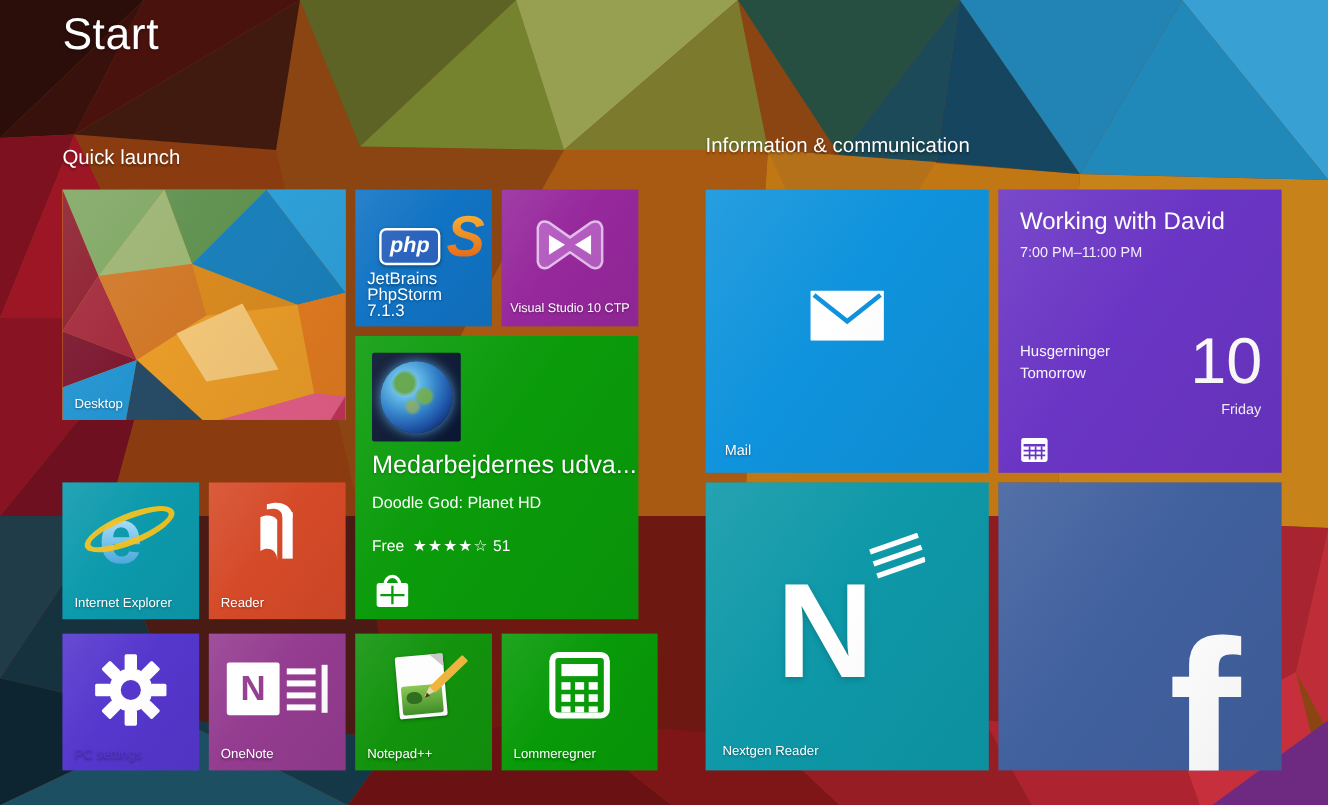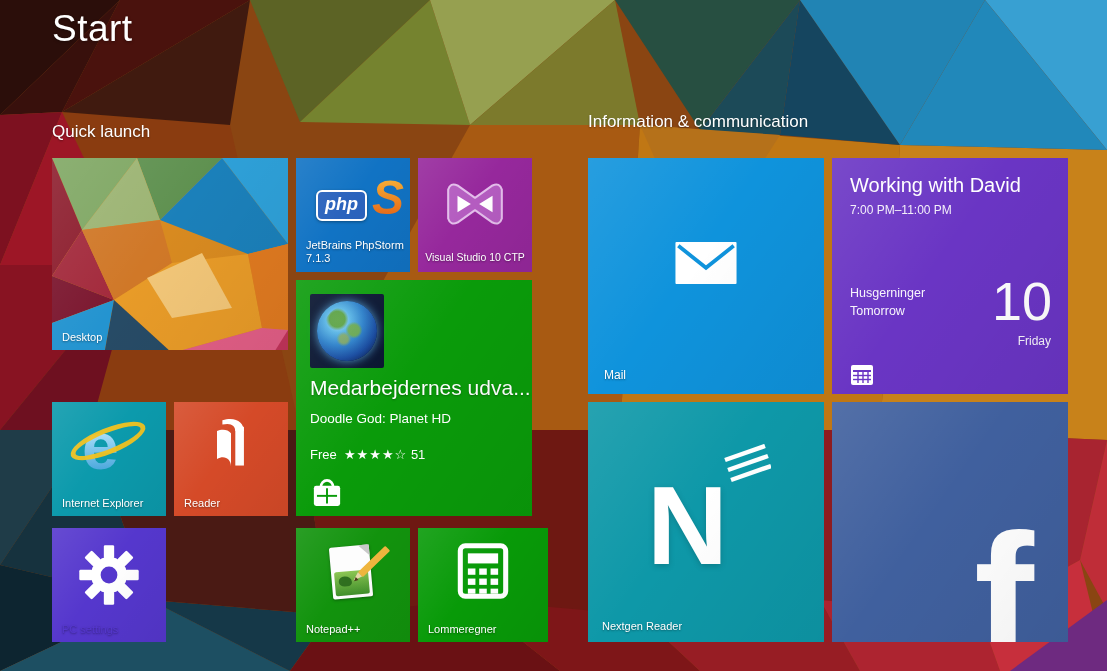--- a/index.html
+++ b/index.html
@@ -25,21 +25,21 @@
   .desktop-art { position:absolute; inset:0; }
 
   
   .php-logo { position:absolute; left:14px; top:22px; width:100px; height:56px; }
   .php-box { position:absolute; left:6px; top:10px; background:#2a63bd; border:2px solid #fff;
     border-radius:6px; padding:2px 7px 4px 7px; font-size:18px; font-weight:700; font-style:italic;
     box-shadow:0 1px 3px rgba(0,0,0,.35); }
   .php-s { position:absolute; left:62px; top:-10px; font-size:48px; font-weight:800; font-style:italic;
     color:#f07818; background:linear-gradient(#fbc13e,#e85a10); -webkit-background-clip:text;
     background-clip:text; -webkit-text-fill-color:transparent; text-shadow:none; }
-  .tile-sublabel { position:absolute; left:10px; bottom:7px; font-size:11px; line-height:13px;
+  .tile-sublabel { position:absolute; left:10px; bottom:7px; font-size:14px; line-height:13px;
     text-shadow:0 1px 2px rgba(0,0,0,.4); z-index:3;margin-top:48px; }
 
   
   .vs-logo { display:block; margin:18px auto 0; }
   .tile-label-center { position:absolute; left:0; right:0; bottom:9px; text-align:center;
     font-size:10.5px; text-shadow:0 1px 2px rgba(0,0,0,.4); z-index:3; }
 
   
   .store-thumb { position:absolute; left:14px; top:14px; width:74px; height:74px; border-radius:2px;
     background:#06122e; }
@@ -264,20 +264,37 @@
           <rect x="20" y="1" width="8" height="10" rx="1" transform="rotate(225 24 24)"></rect>
           <rect x="20" y="1" width="8" height="10" rx="1" transform="rotate(270 24 24)"></rect>
           <rect x="20" y="1" width="8" height="10" rx="1" transform="rotate(315 24 24)"></rect>
         </g>
       </g>
       <circle cx="24" cy="24" r="6.5" fill="currentColor"></circle>
     </svg>
     <span class="tile-label">PC settings</span>
   </div>
 
+  <div class="tile" style="left: 174px; top: 528px; width: 114px; height: 114px; color: rgb(148, 60, 144); background-color: rgb(148, 60, 144);">
+    <div class="on-logo">
+      <div class="on-box">
+          <span style="color:currentColor">N</span>
+        </div>
+      <div class="on-lines">
+        <div class="on-rows">
+            <span></span>
+            <span></span>
+            <span></span>
+            <span></span>
+          </div>
+        <div class="on-edge"></div>
+      </div>
+    </div>
+    <span class="tile-label" style="color:#fff">OneNote</span>
+  </div>
 
   <div class="tile" style="left: 296px; top: 528px; width: 114px; height: 114px; background-color: rgb(18, 147, 13);">
     <div class="npp-logo">
       <div class="npp-paper">
         <div class="npp-fold"></div>
         <div class="npp-grass">
             <div class="npp-cham"></div>
           </div>
       </div>
       <div class="npp-pencil"></div>

